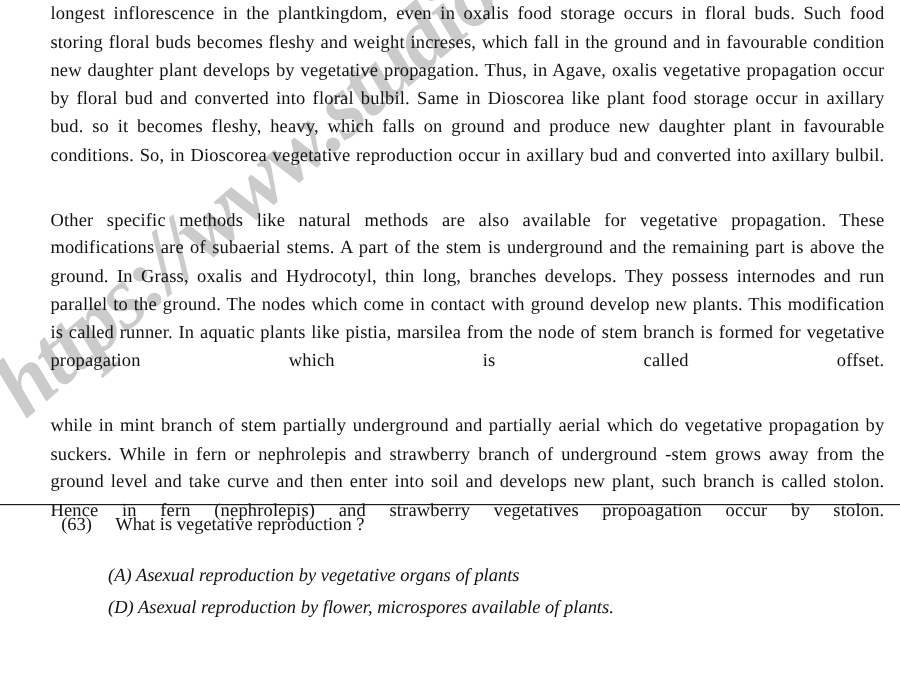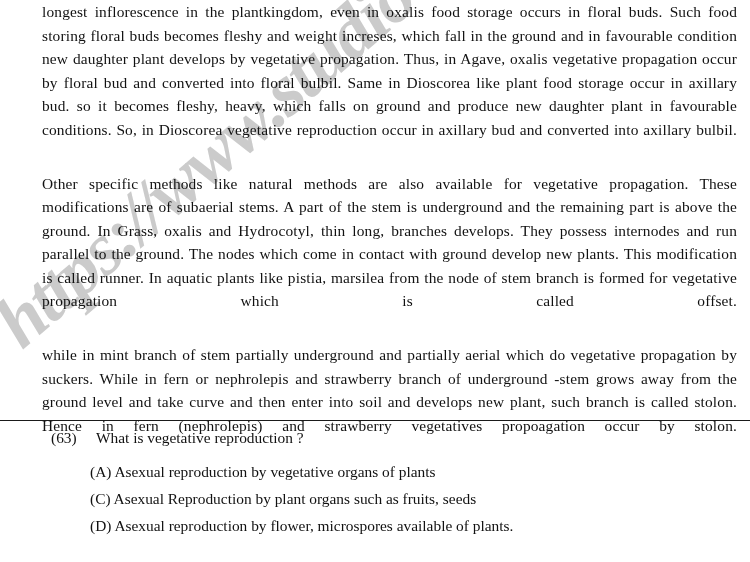--- a/index.html
+++ b/index.html
@@ -113,21 +113,22 @@
   .question-number {
     position: absolute;
     left: 3px;
     top: 0;
     font-size: 15.4px;
   }
   .question-text {
     font-size: 15.4px;
   }
   .options {
-    margin-top: 8px;
+    margin-top: 16px;
+    font-style: italic;
   }
   .option-row {
     padding-left: 42px;
     font-size: 15.4px;
     line-height: 27px;
     white-space: nowrap;
   }
   .option-label {
     font-size: 15.4px;
   }
@@ -156,23 +157,19 @@
     <div class="question-row">
       <span class="question-number">(63)</span>
       <span class="question-text">What is vegetative reproduction ?</span>
     </div>
     <div class="options">
       <div class="option-row">
         <span class="option-label">(A)</span>
         <span class="option-text">Asexual reproduction by vegetative organs of plants</span>
       </div>
       <div class="option-row">
-        <span class="option-label">(C)</span>
-        <span class="option-text">Asexual Reproduction by plant organs such as fruits, seeds</span>
-      </div>
-      <div class="option-row">
         <span class="option-label">(D)</span>
         <span class="option-text">Asexual reproduction by flower, microspores available of plants.</span>
       </div>
     </div>
   </div>
 
 </div>
 
 </body></html>

